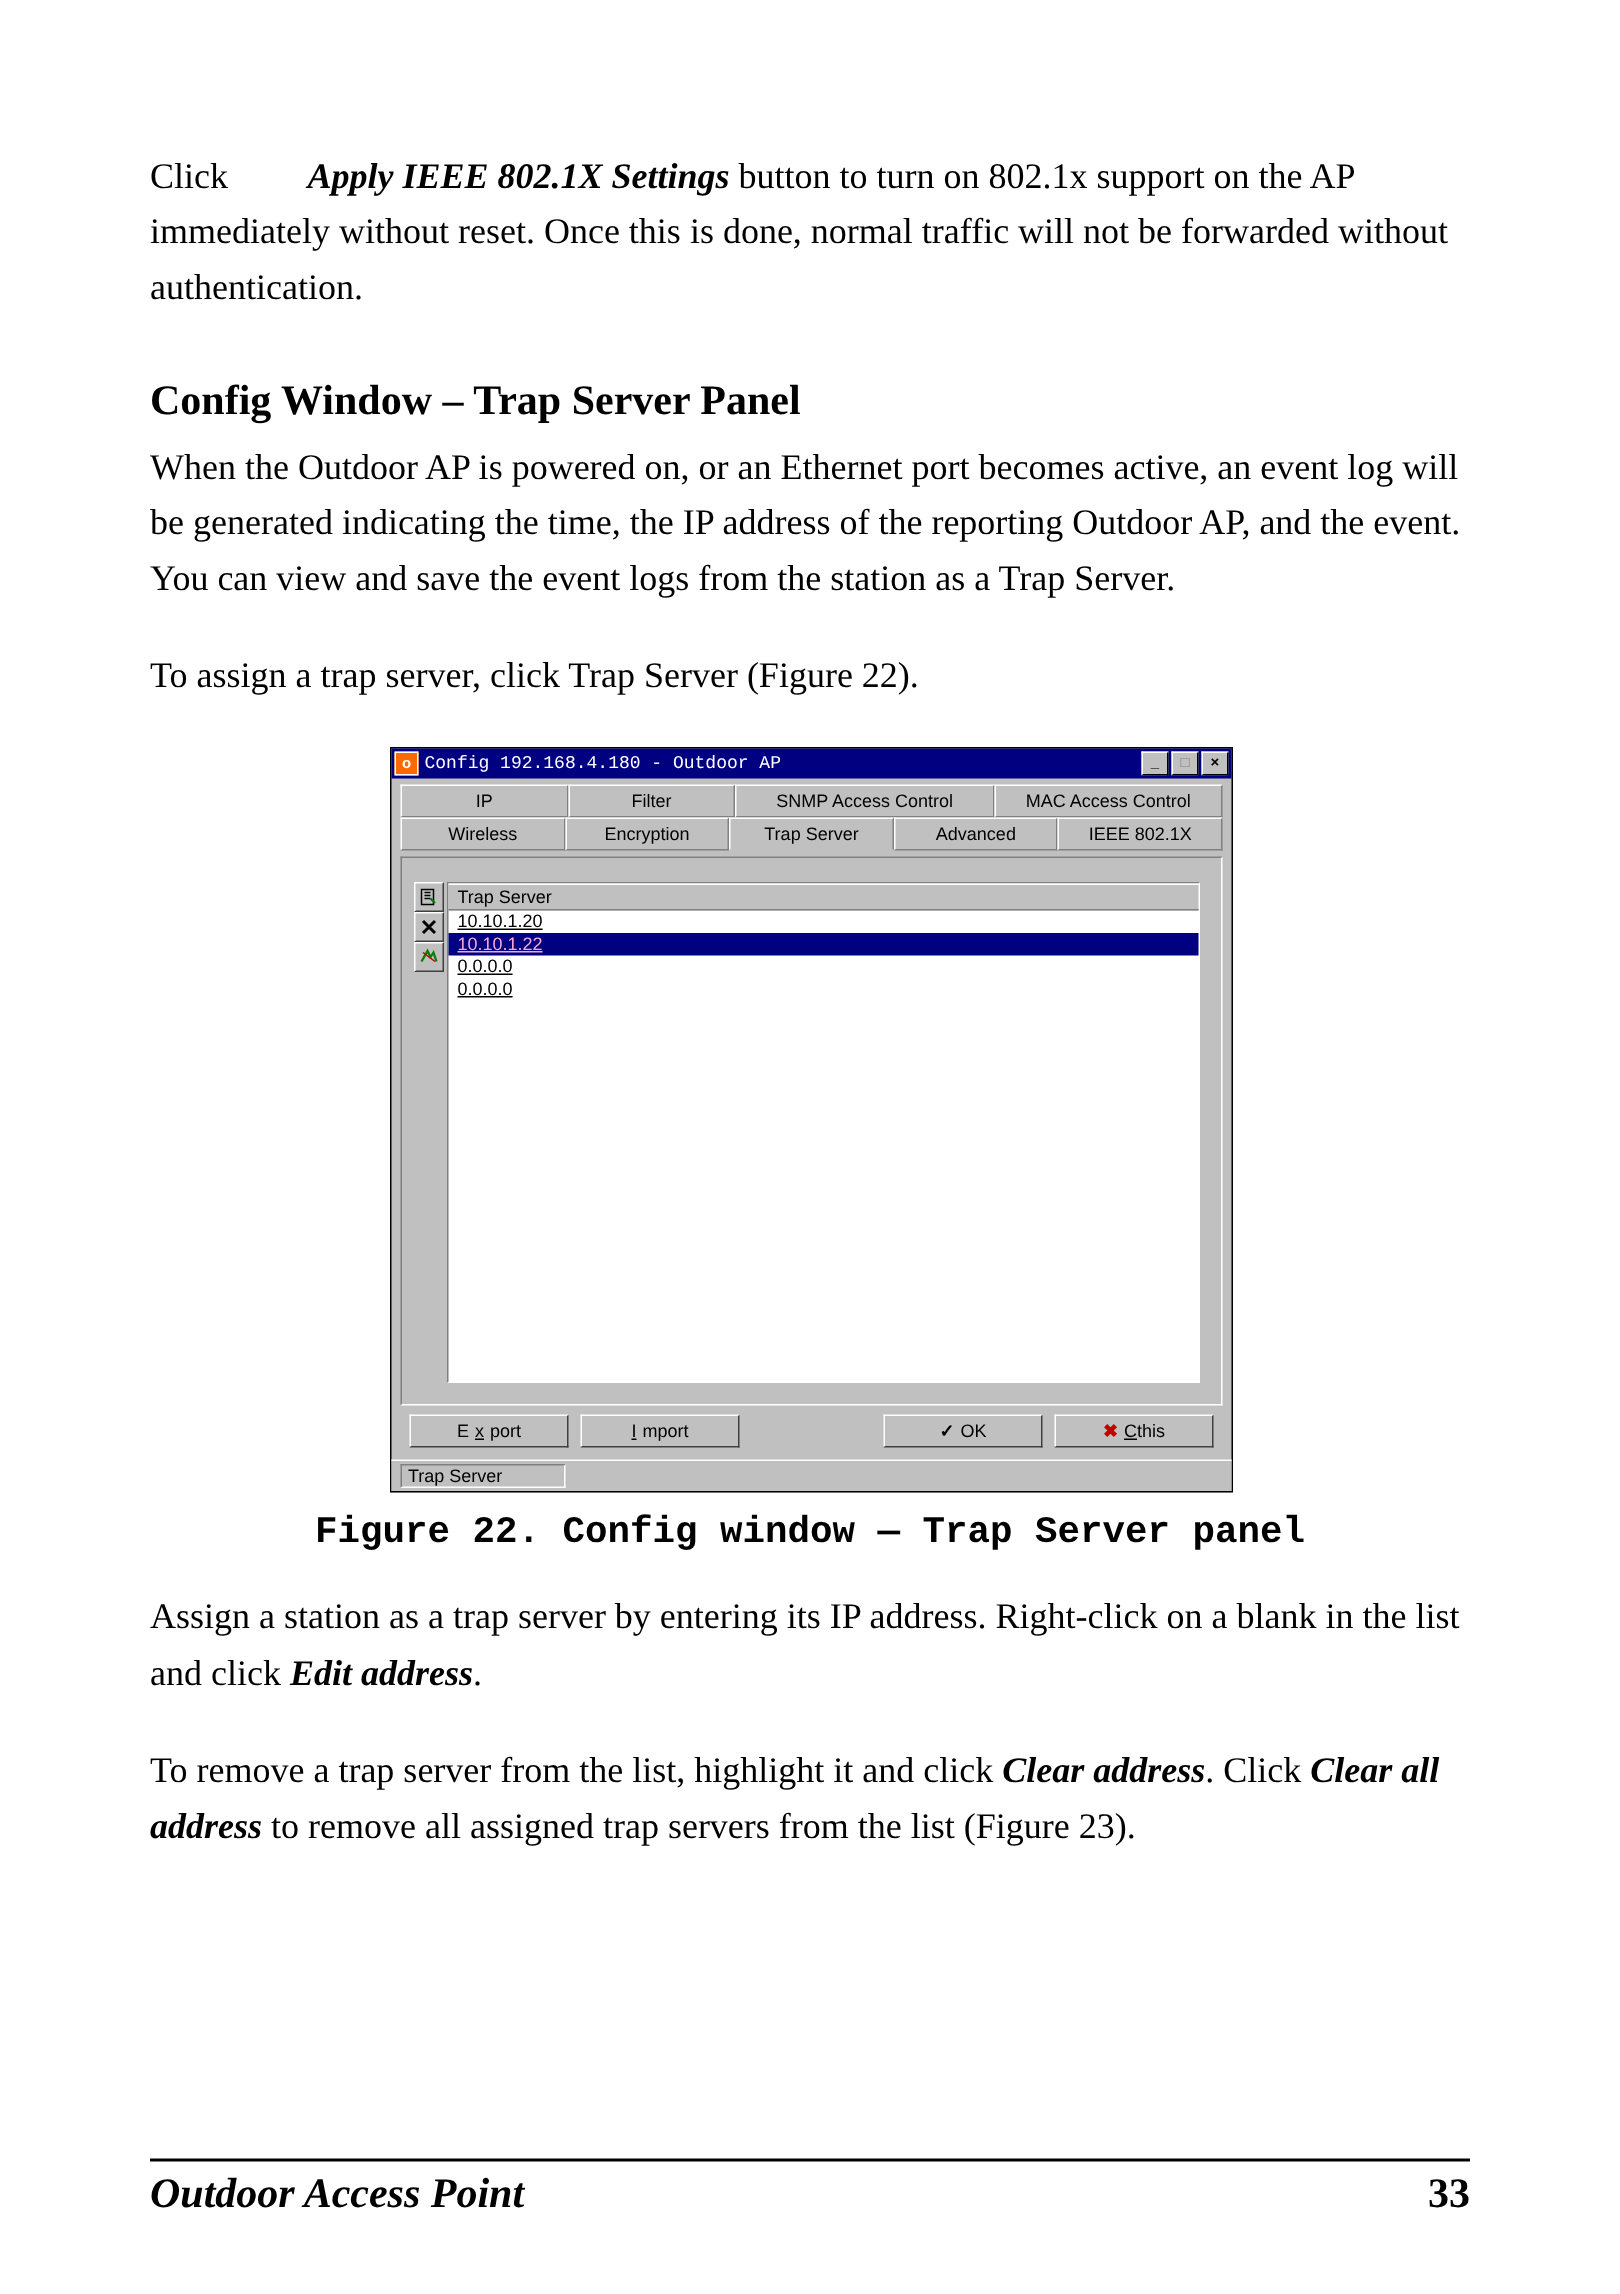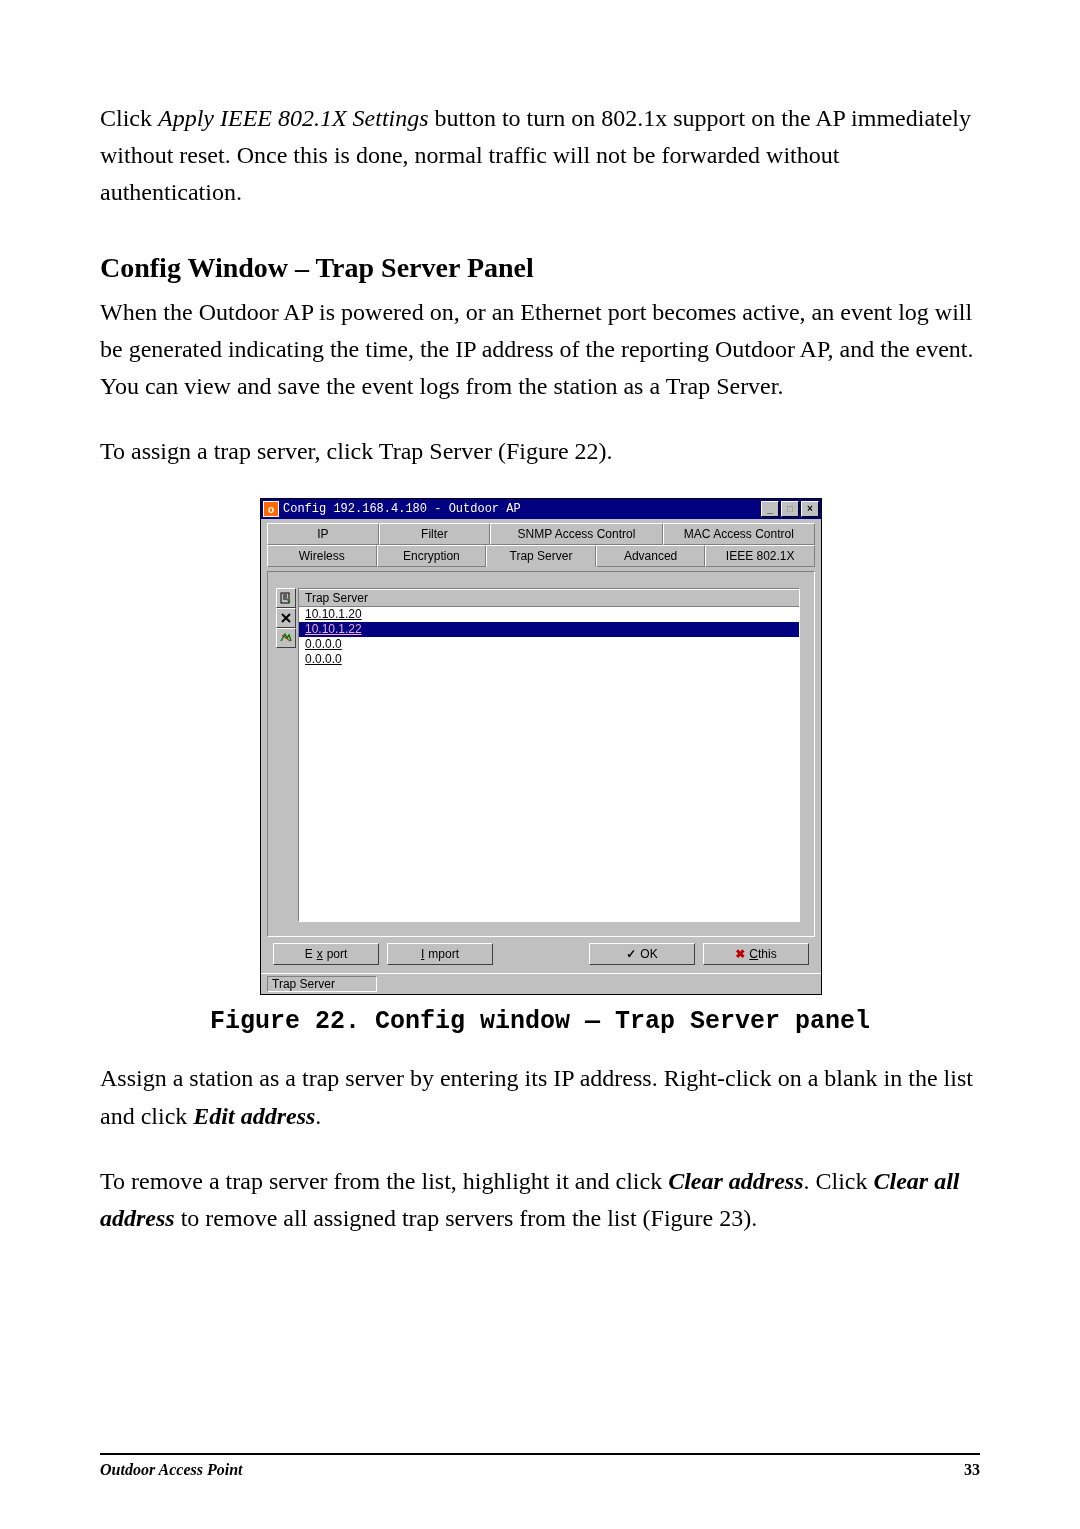--- a/index.html
+++ b/index.html
@@ -17,21 +17,22 @@
     color: #000;
     position: relative;
   }
   .body-text {
     font-size: 24px;
     line-height: 1.55;
     margin: 0 0 28px 0;
   }
   .body-text .apply-bold {
     font-style: italic;
-    font-weight: normal;
+    font-weight: bold;
+    margin-left: 47px;
   }
   .section-heading {
     font-size: 28px;
     font-weight: bold;
     margin: 40px 0 10px 0;
   }
   .inline-bold-italic {
     font-style: italic;
     font-weight: bold;
   }
@@ -222,21 +223,21 @@
     left: 100px; right: 100px;
     bottom: 50px;
   }
   .footer-line {
     border-top: 2px solid #000;
     margin-bottom: 6px;
   }
   .footer-row {
     display: flex;
     justify-content: space-between;
-    font-size: 16px;
+    font-size: 28px;
   }
   .footer-title { font-style: italic; font-weight: bold; }
   .footer-pagenum { font-weight: bold; }
 </style>
 </head>
 <body>
 
 <div class="page">
 
   <p class="body-text">

